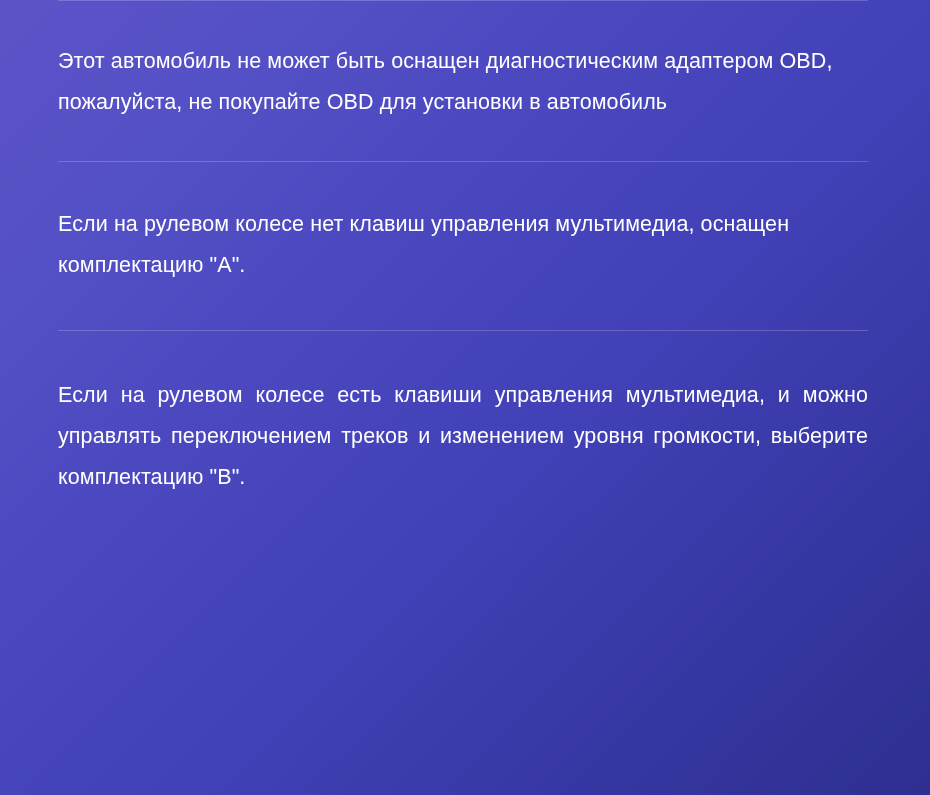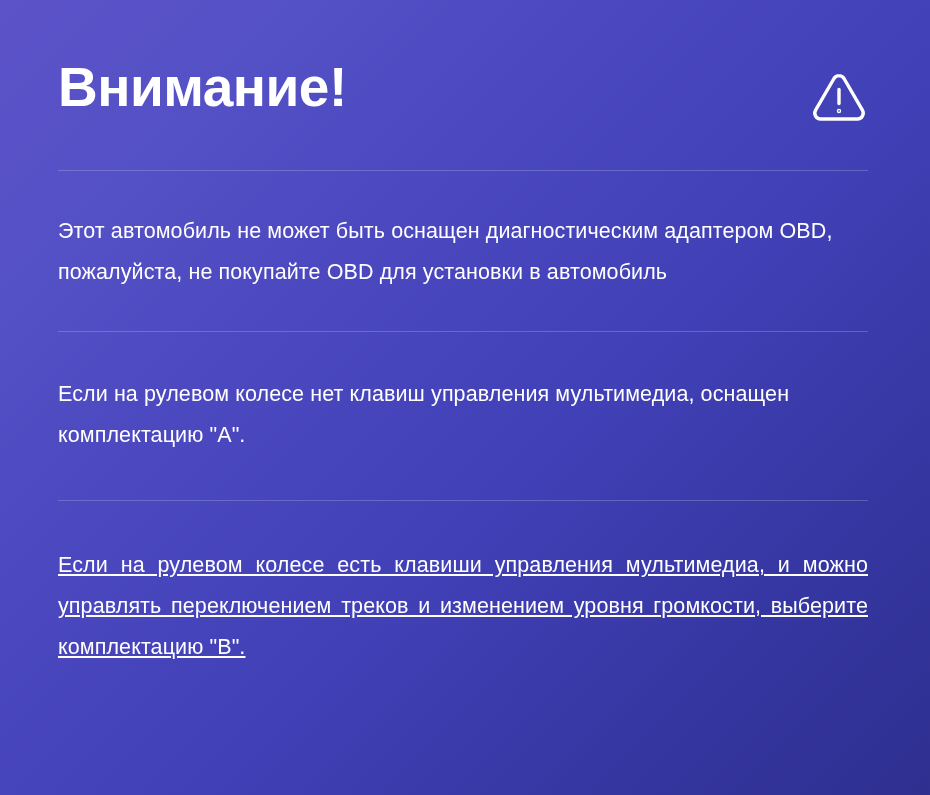--- a/index.html
+++ b/index.html
@@ -85,47 +85,31 @@
     color: #ffffff;
     font-size: 21.5px;
     line-height: 41px;
     font-weight: 500;
     letter-spacing: 0.1px;
     text-align: left;
   }
   .section-text.justified {
     text-align: justify;
     text-align-last: left;
-    text-decoration: underline;
   }
   .sec-1 { padding-top: 40px; padding-bottom: 38px; }
   .sec-2 { padding-top: 42px; padding-bottom: 44px; }
   .sec-3 { padding-top: 44px; padding-bottom: 44px; }
 </style>
 </head>
 <body>
 
 <div class="screen">
   <div class="content">
 
-    <div class="header">
-      <h1 class="page-title">Внимание!</h1>
-
-      <span class="warn-icon">
-        <svg viewBox="0 0 58 58" xmlns="http://www.w3.org/2000/svg" fill="none" stroke="#ffffff" stroke-width="3.4" stroke-linecap="round" stroke-linejoin="round">
-          <path d="M29 7.6 C26.9 7.6 25.1 8.7 24.0 10.5 L5.6 42.2
-                   C4.5 44.1 4.5 46.3 5.6 48.1 C6.6 49.9 8.5 51.0 10.6 51.0
-                   L47.4 51.0 C49.5 51.0 51.4 49.9 52.4 48.1
-                   C53.5 46.3 53.5 44.1 52.4 42.2 L34.0 10.5
-                   C32.9 8.7 31.1 7.6 29 7.6 Z"></path>
-          <line x1="29" y1="21.5" x2="29" y2="35.5"></line>
-          <circle cx="29" cy="43.0" r="0.6" fill="#ffffff" stroke-width="3.2"></circle>
-        </svg>
-      </span>
-    </div>
 
     <hr class="divider">
 
     <div class="section sec-1">
       <p class="section-text">Этот автомобиль не может быть оснащен диагностическим адаптером OBD, пожалуйста, не покупайте OBD для установки в автомобиль</p>
     </div>
 
     <hr class="divider">
 
     <div class="section sec-2">

